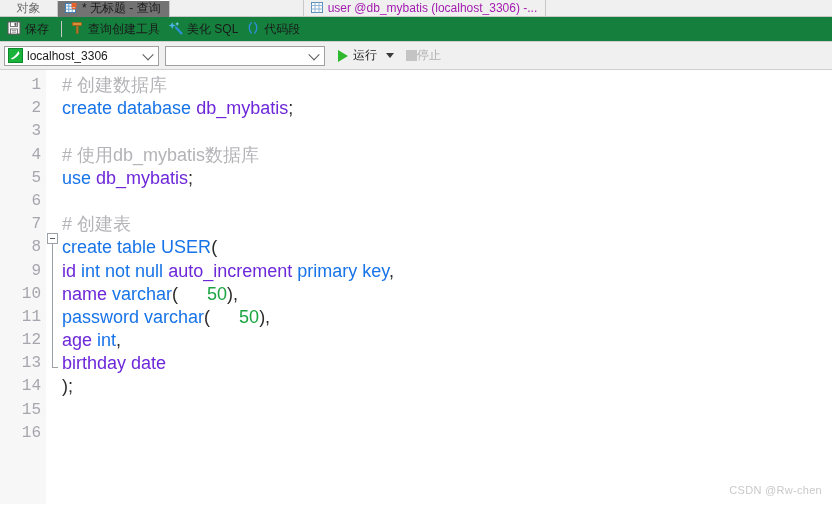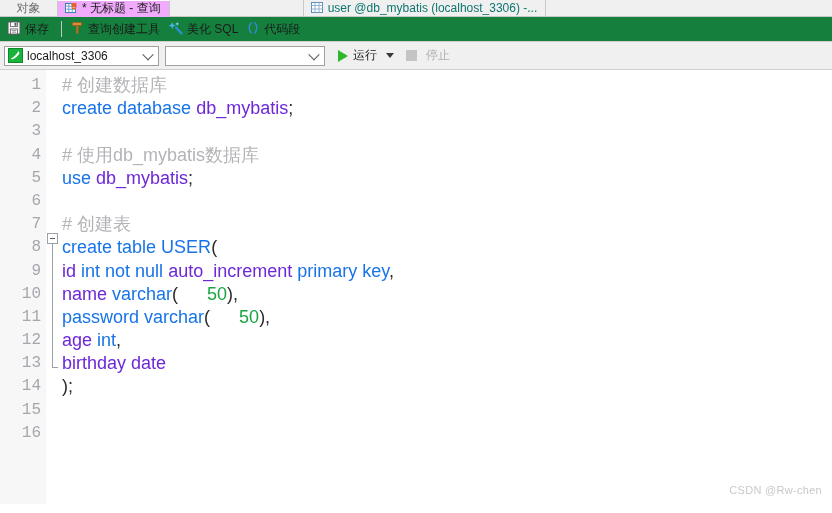--- a/index.html
+++ b/index.html
@@ -48,28 +48,28 @@
     padding: 0 8px 0 7px;
     font-size: 12px;
     color: #222;
     box-sizing: border-box;
     border-left: 1px solid #c8c8c8;
     border-right: 1px solid #c8c8c8;
     background: #f0f0f0;
     white-space: nowrap;
   }
   .tab.active {
-    background: #f0abfc;
+    background: #737373;
     border-top: 1px solid #ffffff;
     margin-bottom: -1px;
     padding-bottom: 1px;
     color: #1a1a1a;
   }
   .tab.inactive {
-    color: #0f766e;
+    color: #a21caf;
     background: #f0f0f0;
   }
   .tab-spacer {
     flex: 0 0 133px;
     background: #f0f0f0;
   }
   .tab-tail {
     flex: 1 1 auto;
     background: #f0f0f0;
   }
@@ -174,21 +174,21 @@
   }
   .caret-dn {
     width: 0; height: 0;
     border-left: 4px solid transparent;
     border-right: 4px solid transparent;
     border-top: 5px solid #3a3a3a;
     margin-left: 6px;
     margin-right: 4px;
   }
   .stop-btn {
-    display: flex; align-items: center; gap: 9px;
+    display: flex; align-items: center; gap: 0;
     font-size: 12px; color: #b0b0b0;
     padding: 0 4px; height: 22px; margin-left: 4px;
   }
   .sq-stop { width: 11px; height: 11px; background: #c4c4c4; }
   .exp-btn {
     display: flex; align-items: center; gap: 3px;
     font-size: 12px; color: #1a1a1a;
     padding: 0 4px; height: 22px; margin-left: 8px; margin-top: 48px;
   }
 

